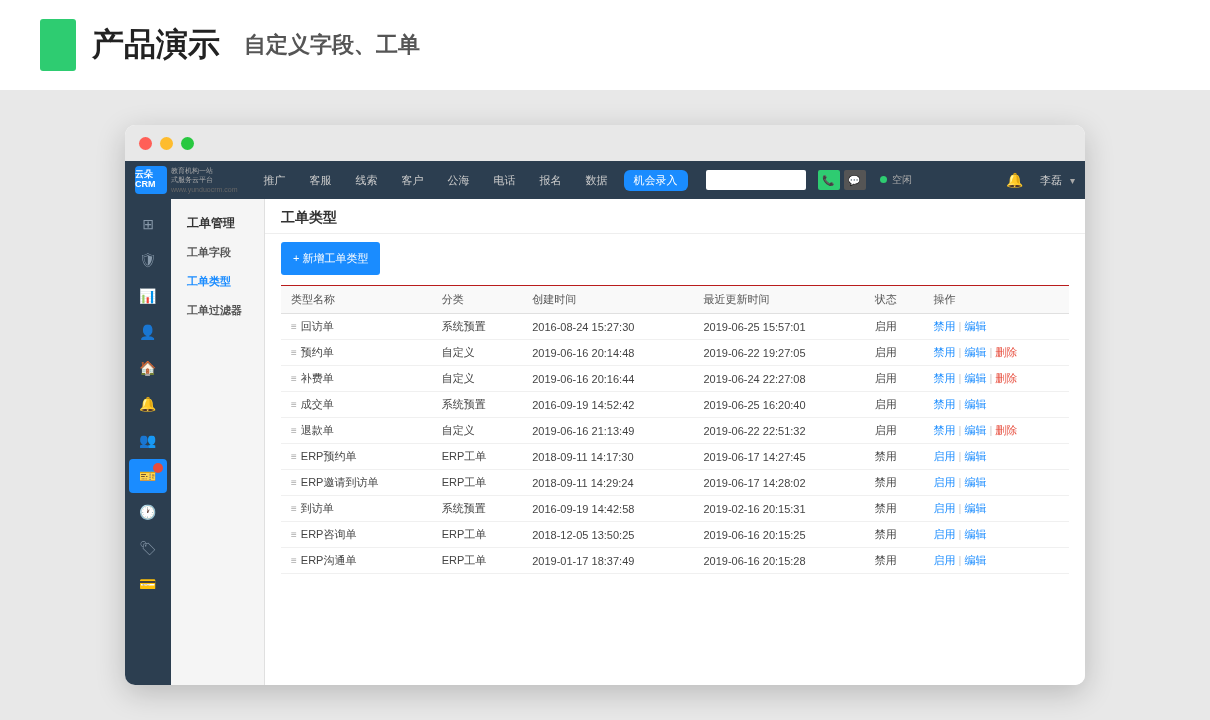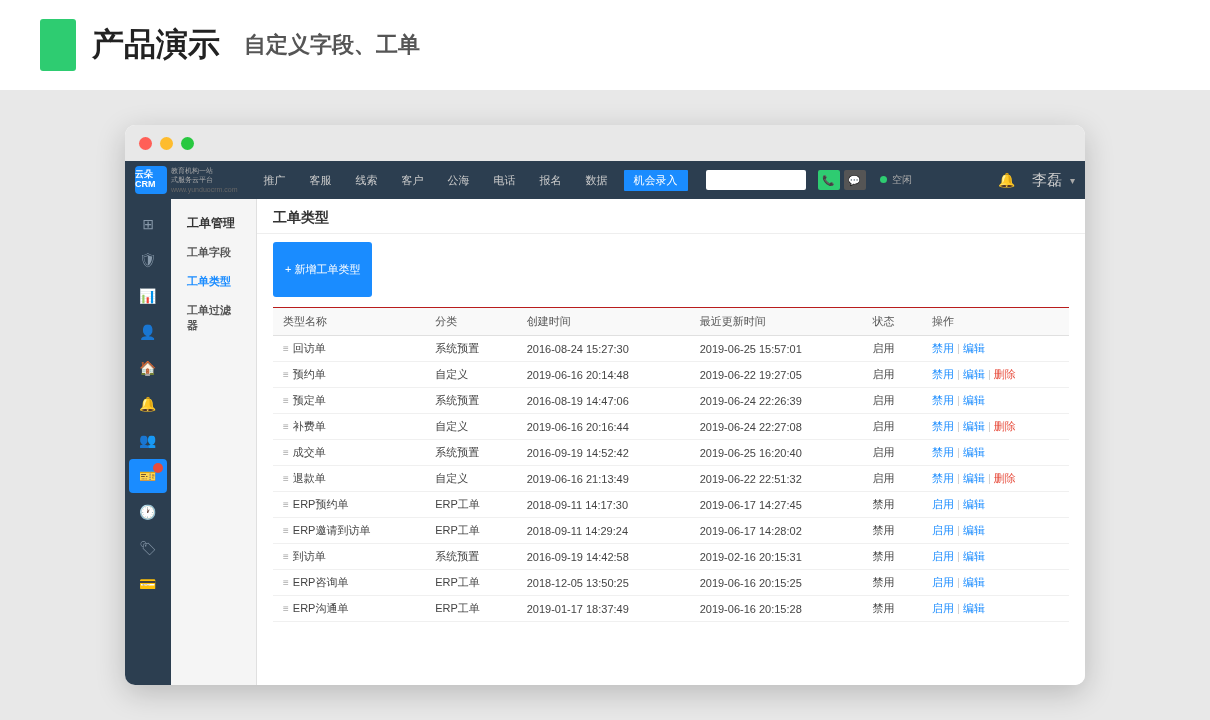--- a/index.html
+++ b/index.html
@@ -124,21 +124,21 @@
       font-size: 11px;
       padding: 2px 8px;
       cursor: pointer;
     }
 
     .nav-btn {
       background: #1a8cff;
       color: white;
       font-size: 11px;
       padding: 3px 10px;
-      border-radius: 1px;
+      border-radius: 6px;
       cursor: pointer;
     }
 
     .nav-search {
       background: white;
       border: none;
       height: 20px;
       width: 100px;
       border-radius: 2px;
       padding: 0 6px;
@@ -178,21 +178,21 @@
       margin-right: 3px;
     }
     .nav-spacer { flex: 1; }
     .nav-bell {
       color: #aaa;
       font-size: 14px;
       cursor: pointer;
     }
     .nav-user {
       color: #ccc;
-      font-size: 15px;
+      font-size: 11px;
       margin-left: 8px;
       cursor: pointer;
       text-align: center;
     }
 
     
     .main-layout {
       display: flex;
       flex: 1;
       overflow: hidden;
@@ -227,21 +227,21 @@
       right: 4px;
       top: 4px;
       width: 10px;
       height: 10px;
       background: #e74c3c;
       border-radius: 50%;
     }
 
     
     .sub-sidebar {
-      width: 86px;
+      width: 94px;
       background: #f5f5f5;
       border-right: 1px solid #e0e0e0;
       padding: 10px 0;
       flex-shrink: 0;
     }
     .sub-sidebar-title {
       font-size: 12px;
       color: #333;
       padding: 6px 16px;
       font-weight: bold;
@@ -280,21 +280,21 @@
     .content-body {
       padding: 8px 16px;
       flex: 1;
       overflow-y: auto;
     }
     .add-btn {
       background: #1a8cff;
       color: white;
       border: none;
       border-radius: 3px;
-      padding: 20px 12px;
+      padding: 9px 12px;
       font-size: 11px;
       cursor: pointer;
       margin-bottom: 10px;
     }
 
     
     .data-table {
       width: 100%;
       border-collapse: collapse;
       font-size: 11px;
@@ -449,28 +449,20 @@
                   </tr>
                   <tr>
                     <td><span class="row-handle">≡</span>预约单</td>
                     <td>自定义</td>
                     <td>2019-06-16 20:14:48</td>
                     <td>2019-06-22 19:27:05</td>
                     <td class="status-enabled">启用</td>
                     <td><span class="action-link">禁用</span><span class="action-sep">|</span><span class="action-link">编辑</span><span class="action-sep">|</span><span class="action-link danger">删除</span></td>
                   </tr>
                   <tr>
-                    <td><span class="row-handle">≡</span>预定单</td>
-                    <td>系统预置</td>
-                    <td>2016-08-19 14:47:06</td>
-                    <td>2019-06-24 22:26:39</td>
-                    <td class="status-enabled">启用</td>
-                    <td><span class="action-link">禁用</span><span class="action-sep">|</span><span class="action-link">编辑</span></td>
-                  </tr>
-                  <tr>
                     <td><span class="row-handle">≡</span>补费单</td>
                     <td>自定义</td>
                     <td>2019-06-16 20:16:44</td>
                     <td>2019-06-24 22:27:08</td>
                     <td class="status-enabled">启用</td>
                     <td><span class="action-link">禁用</span><span class="action-sep">|</span><span class="action-link">编辑</span><span class="action-sep">|</span><span class="action-link danger">删除</span></td>
                   </tr>
                   <tr>
                     <td><span class="row-handle">≡</span>成交单</td>
                     <td>系统预置</td>

